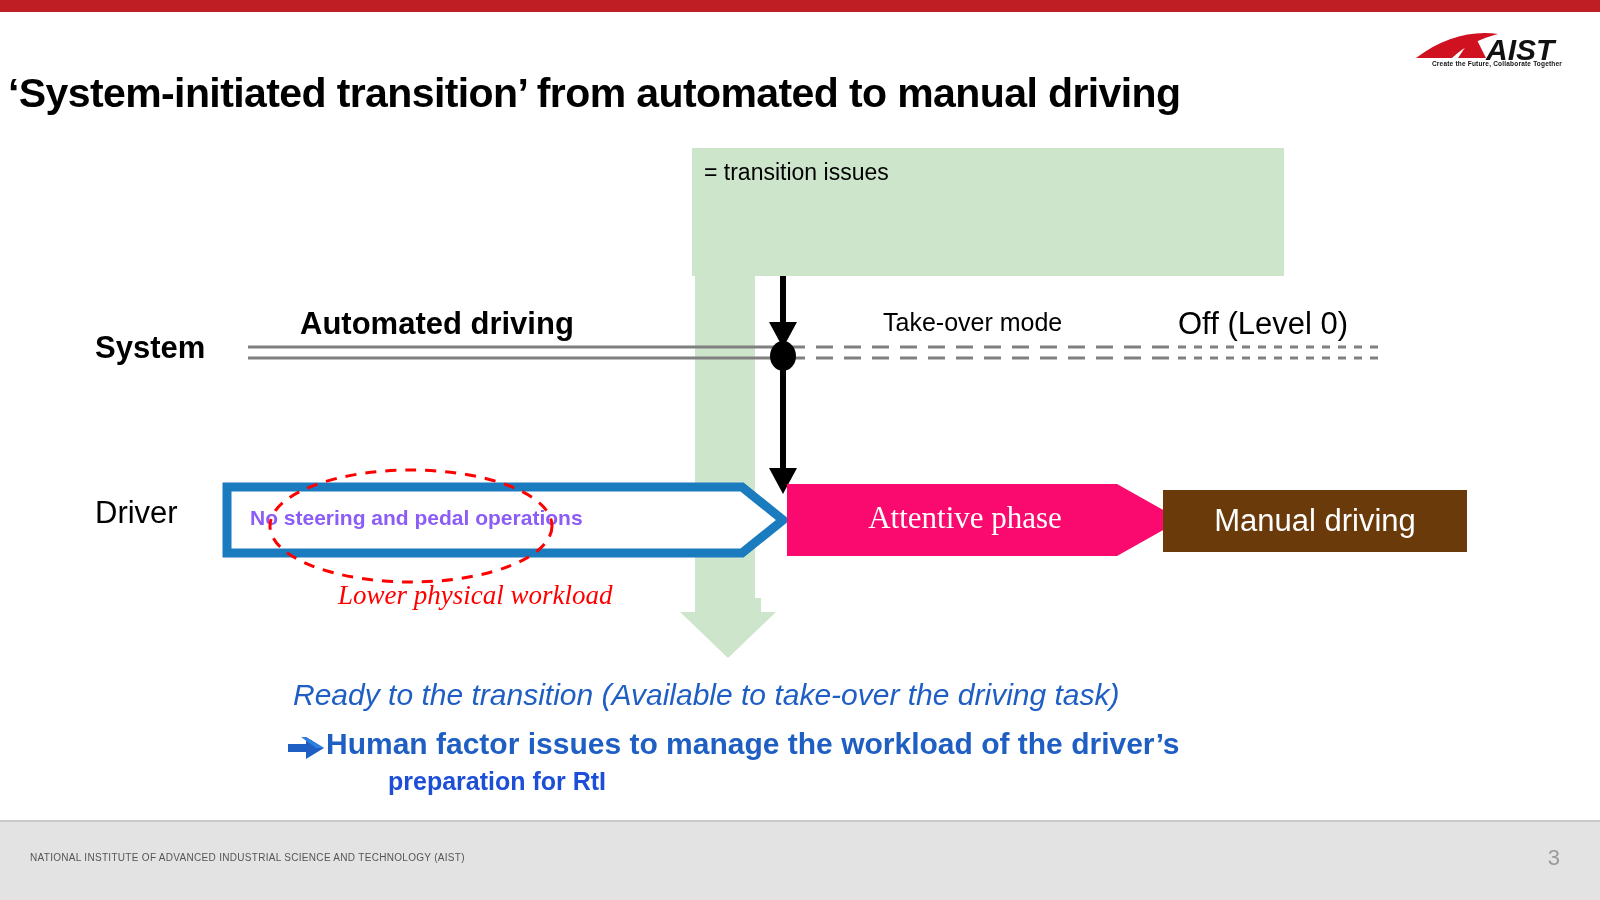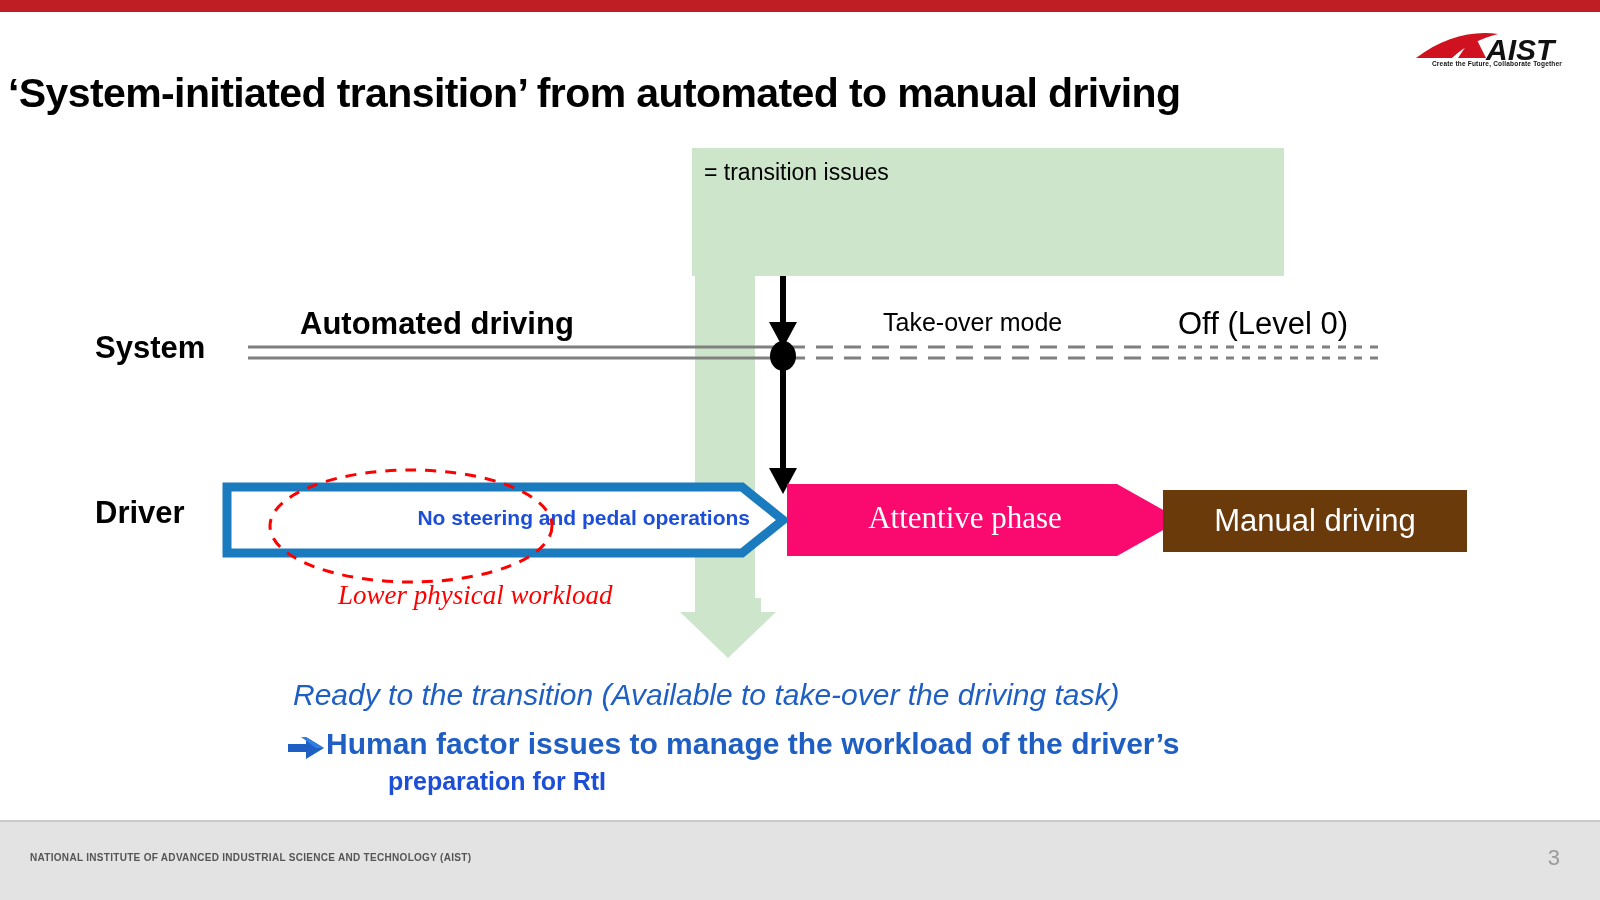--- a/index.html
+++ b/index.html
@@ -24,40 +24,40 @@
   .greenarrow{position:absolute;left:680px;top:598px;width:96px;height:60px;}
 
   
   .rti-box{position:absolute;left:692px;top:148px;width:592px;height:128px;
            background:#CDE6CB;padding:10px 0 0 12px;box-sizing:border-box;}
   .rti-title{font-size:23px;font-weight:bold;color:#000;line-height:1.18;}
   .rti-line{font-size:23px;color:#000;line-height:1.30;}
 
   
   .lbl-system{position:absolute;left:95px;top:330px;font-size:31px;font-weight:bold;color:#000;}
-  .lbl-driver{position:absolute;left:95px;top:495px;font-size:31px;font-weight:bold;color:#000;}
+  .lbl-driver{position:absolute;left:95px;top:495px;font-size:31px;font-weight:normal;color:#000;}
 
   
   .sys-line-wrap{position:absolute;left:248px;top:338px;width:1130px;height:30px;}
   .lbl-auto{position:absolute;left:300px;top:306px;font-size:31px;font-weight:bold;color:#000;}
   .lbl-takeover{position:absolute;left:855px;top:308px;font-size:25px;color:#000;margin-left:28px;}
   .lbl-off{position:absolute;left:1178px;top:306px;font-size:31px;color:#000;}
 
   
   .dot{position:absolute;left:770px;top:341px;width:26px;height:30px;border-radius:50%;
        background:#000;}
 
   
   .blkarrow1{position:absolute;left:766px;top:276px;width:34px;height:72px;}
   .blkarrow2{position:absolute;left:766px;top:362px;width:34px;height:132px;}
 
   
   .blue-arrow{position:absolute;left:222px;top:482px;width:566px;height:76px;}
-  .blue-arrow-text{position:absolute;left:250px;top:506px;width:500px;text-align:right;
-                   font-size:21px;font-weight:bold;color:#1d4ed8;}
+  .blue-arrow-text{position:absolute;left:250px;top:506px;width:500px;text-align:left;
+                   font-size:21px;font-weight:bold;color:#8b5cf6;}
   .pink-arrow{position:absolute;left:787px;top:484px;width:394px;height:72px;}
   .pink-text{position:absolute;left:800px;top:500px;width:330px;text-align:center;
              font-size:31px;color:#fff;font-family:Liberation Serif, serif;}
   .brown-box{position:absolute;left:1163px;top:490px;width:304px;height:62px;background:#6B3A0B;}
   .brown-text{position:absolute;left:1163px;top:503px;width:304px;text-align:center;
               font-size:31px;color:#fff;}
 
   
   .ellipse{position:absolute;left:266px;top:466px;width:290px;height:120px;}
 
@@ -71,21 +71,21 @@
   .hf-wrap{position:absolute;left:288px;top:727px;width:1100px;}
   .hf-arrow{position:absolute;left:0px;top:6px;width:36px;height:30px;}
   .hf-line1{position:absolute;left:38px;top:0px;font-size:30px;font-weight:bold;
             color:#1F5FC4;white-space:nowrap;}
   .hf-line2{position:absolute;left:100px;top:40px;font-size:25px;font-weight:bold;
             color:#1d4ed8;white-space:nowrap;}
 
   
   .footer{position:absolute;left:0;top:822px;width:1600px;height:78px;background:#E3E3E3;}
   .footer-hr{position:absolute;left:0;top:820px;width:1600px;height:2px;background:#C9C9C9;}
-  .footer-text{position:absolute;left:30px;top:852px;font-size:10px;font-weight:bold;
+  .footer-text{position:absolute;left:30px;top:852px;font-size:10px;font-weight:normal;
                color:#555;letter-spacing:.3px;}
   .footer-page{position:absolute;right:40px;top:845px;font-size:22px;color:#9A9A9A;}
 </style>
 </head>
 <body>
 
 <div class="topbar"></div>
 
 <svg class="logo" viewBox="0 0 170 44">
   <path d="M4 30 C30 10 60 2 86 6 C70 10 52 18 40 30 Z" fill="#D01220"></path>

